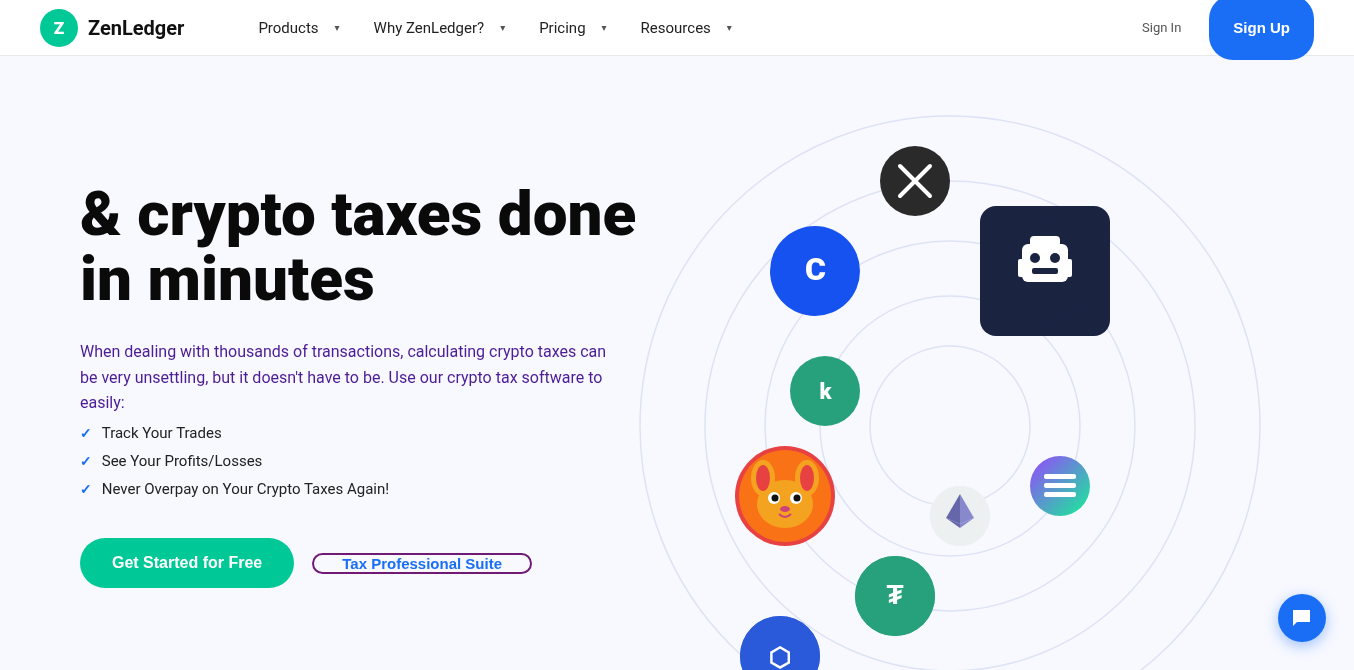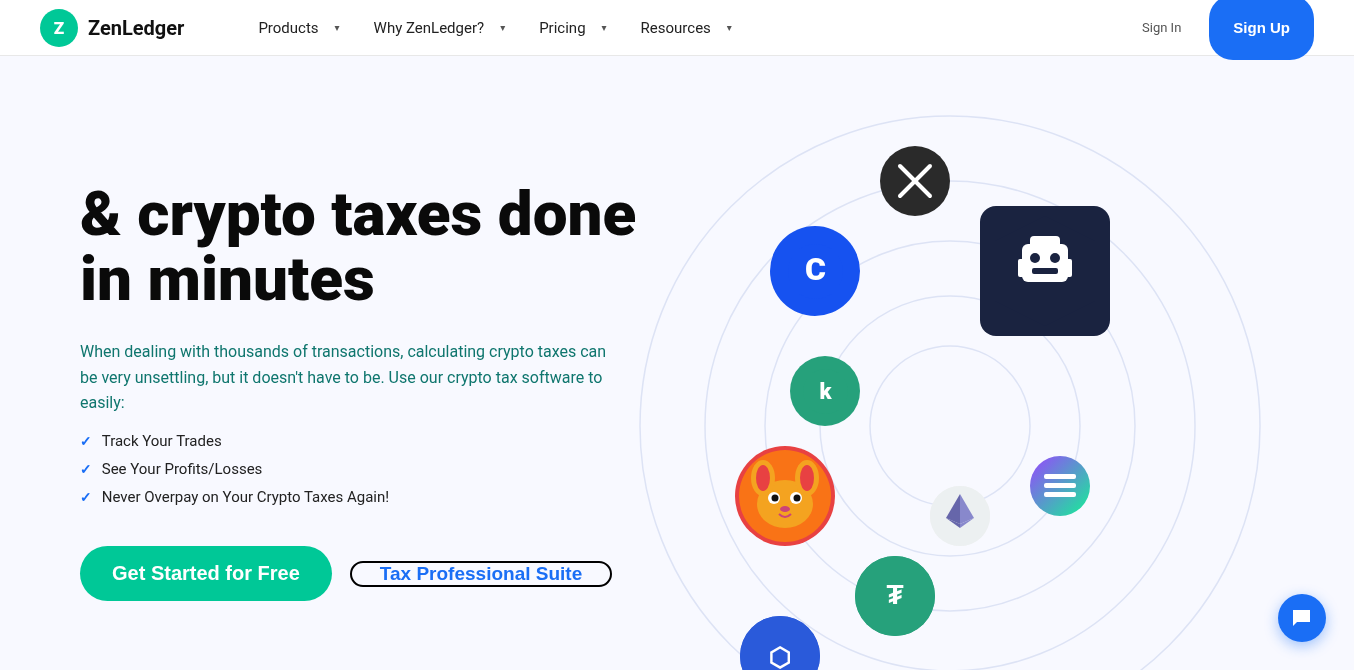--- a/index.html
+++ b/index.html
@@ -108,23 +108,23 @@
     .hero-title {
       font-size: 62px;
       font-weight: 900;
       line-height: 1.05;
       color: #0a0a0a;
       margin-bottom: 28px;
     }
 
     .hero-subtitle {
       font-size: 16px;
-      color: #0f766e;
+      color: #4c1d95;
       line-height: 1.6;
-      margin-bottom: 16px;
+      margin-bottom: 8px;
       max-width: 540px;
     }
 
     .hero-checklist {
       list-style: none;
       margin-bottom: 40px;
     }
     .hero-checklist li {
       display: flex;
       align-items: center;
@@ -144,32 +144,32 @@
       gap: 18px;
       align-items: center;
     }
 
     .btn-primary {
       background: #00c897;
       color: #fff;
       border: none;
       border-radius: 32px;
       padding: 16px 32px;
-      font-size: 20px;
+      font-size: 16px;
       font-weight: 700;
       cursor: pointer;
       white-space: nowrap;
     }
     .btn-secondary {
       background: transparent;
       color: #1a6ef5;
-      border: 2px solid #000000;
+      border: 2px solid #701a75;
       border-radius: 32px;
       padding: 0 28px;
-      font-size: 19px;
+      font-size: 15px;
       font-weight: 700;
       cursor: pointer;
       white-space: nowrap;
     }
 
     
     .hero-graphic {
       flex: 1;
       position: relative;
       height: 560px;

